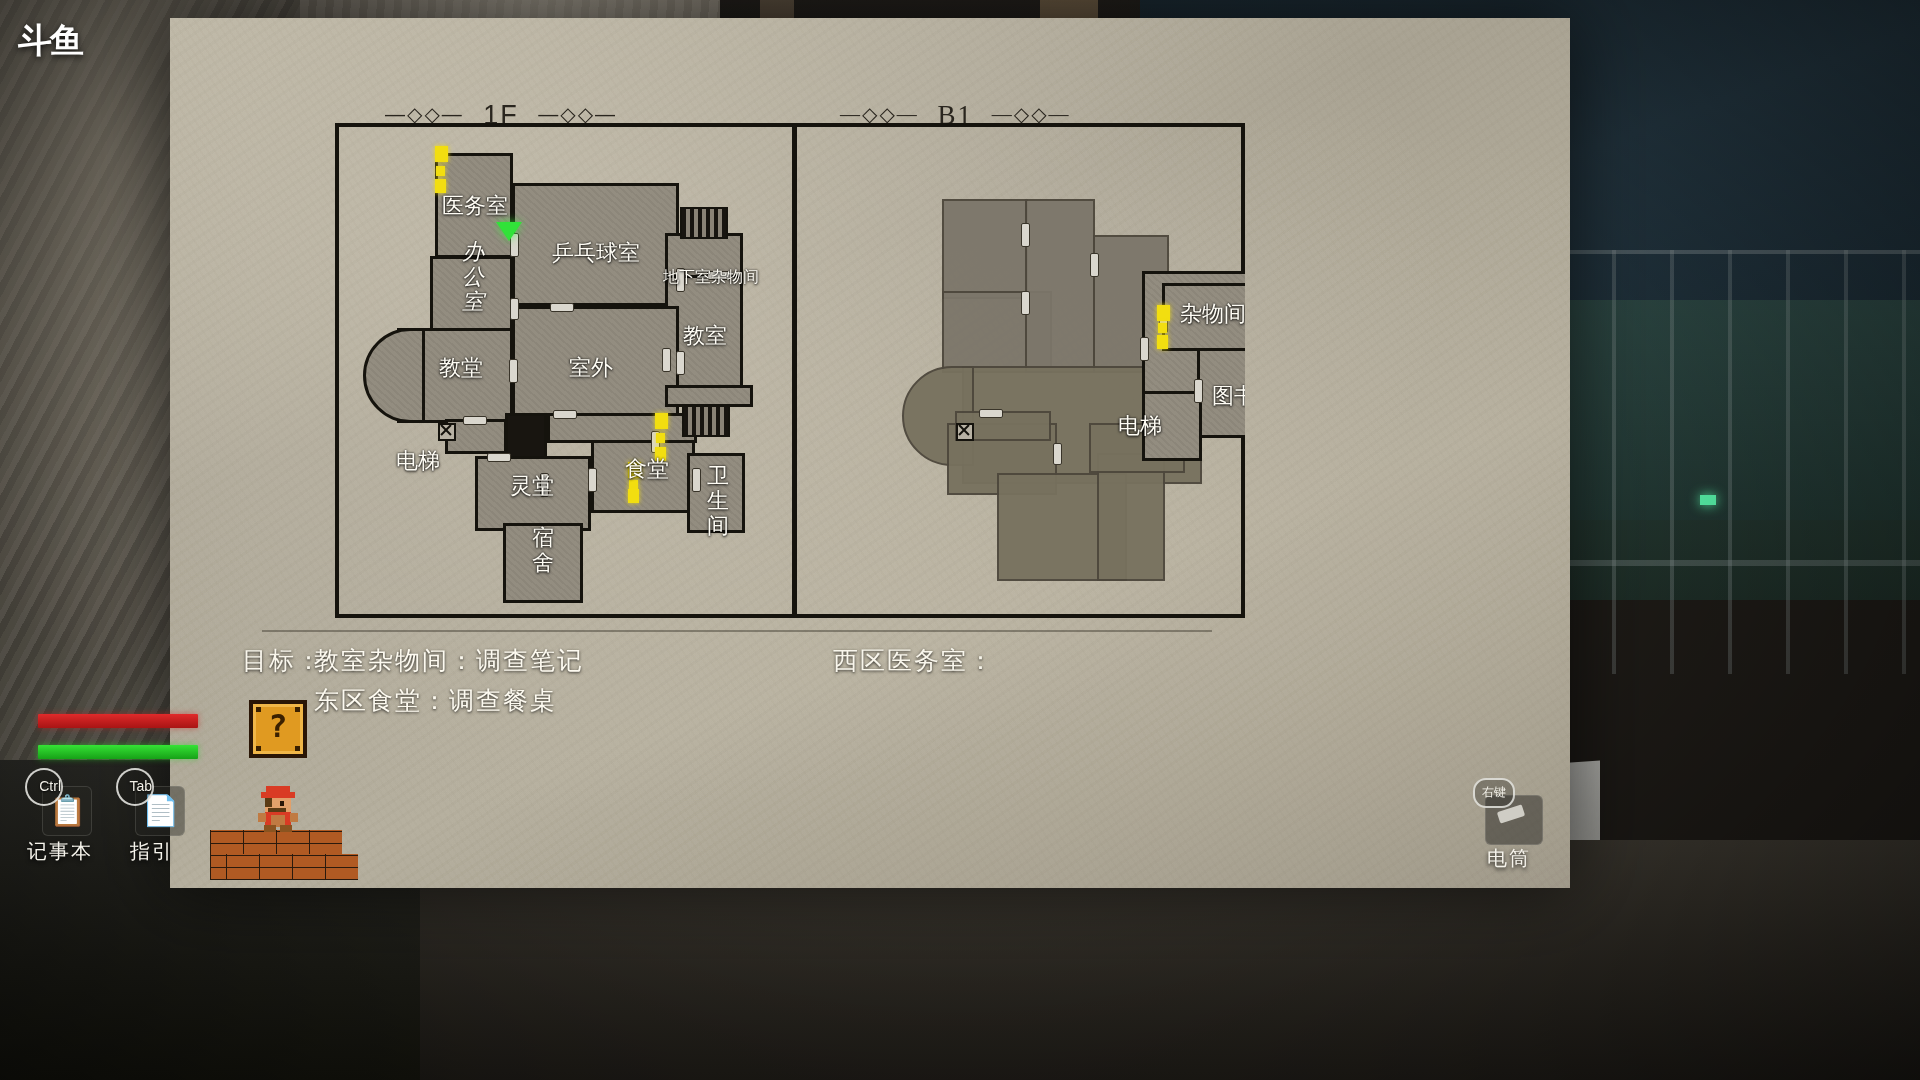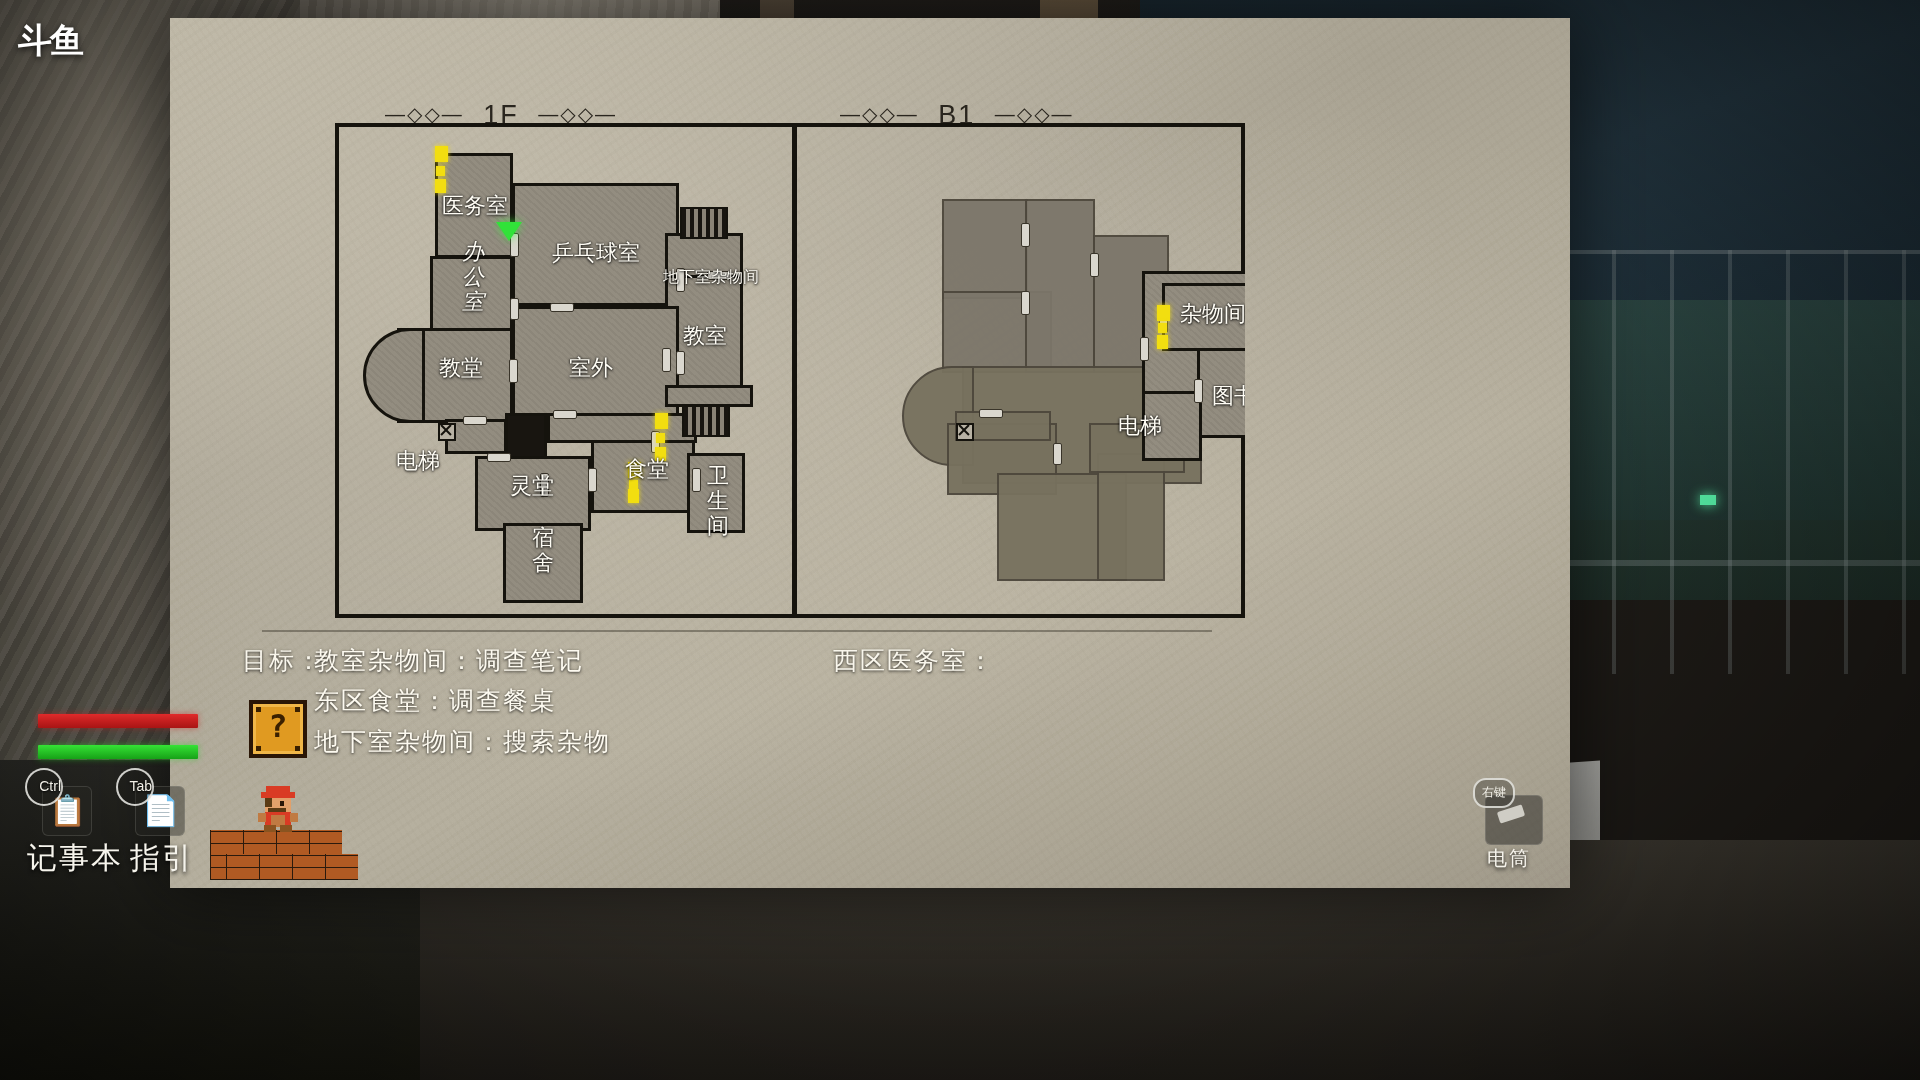--- a/index.html
+++ b/index.html
@@ -137,21 +137,21 @@
   .hud-red{background:linear-gradient(180deg,#e02a2a,#a81414);box-shadow:0 0 6px rgba(210,30,30,.5);}
   .hud-green{background:linear-gradient(180deg,#35e335,#17a117);box-shadow:0 0 6px rgba(40,220,40,.5);}
 
   .keycap{position:absolute;width:34px;height:34px;border-radius:50%;
     border:2px solid rgba(240,240,235,.85);color:#f2f0e8;font-size:14px;
     font-family:"Liberation Sans",sans-serif;text-align:right;line-height:32px;
     background:rgba(25,25,22,.30);text-shadow:0 1px 2px #000;}
   .slot{position:absolute;width:48px;height:48px;border-radius:6px;
     background:rgba(40,40,36,.45);border:1px solid rgba(190,190,180,.18);}
   .slot-ic{position:absolute;inset:6px;color:#eeece4;font-size:30px;text-align:center;line-height:36px;}
-  .hud-label{position:absolute;color:#f6f4ec;font-size:30px;letter-spacing:2px;
+  .hud-label{position:absolute;color:#f6f4ec;font-size:20px;letter-spacing:2px;
     text-shadow:0 2px 4px rgba(0,0,0,.9);white-space:nowrap;}
 
   .logo{position:absolute;left:18px;top:18px;color:#fff;font-size:34px;font-weight:bold;
     font-family:"Liberation Sans",sans-serif;letter-spacing:-2px;text-shadow:0 2px 6px rgba(0,0,0,.9);}
 
   .rb-slot{position:absolute;left:1485px;top:795px;width:56px;height:48px;border-radius:6px;
     background:rgba(50,48,44,.55);border:1px solid rgba(200,200,190,.20);}
   .rb-key{position:absolute;left:1473px;top:778px;width:38px;height:26px;border-radius:13px;
     border:2px solid rgba(240,240,235,.8);color:#f2f0e8;font-size:12px;text-align:center;
     line-height:24px;font-family:"Liberation Sans",sans-serif;background:rgba(25,25,22,.3);}
@@ -183,21 +183,21 @@
   <div class="logo">斗鱼</div>
 
   <div class="paper">
     <div class="paper-grain"></div>
 
     <div class="floor-title" style="left:215px;top:82px;">
       <span class="fl-orn">—◇◇—</span>
       <span style="margin:0 10px;">1F</span>
       <span class="fl-orn">—◇◇—</span>
     </div>
-    <div class="floor-title" style="left:670px;top:82px;">
+    <div class="floor-title" style="left:670px;top:82px;font-family:Liberation Serif, serif;">
       <span class="fl-orn">—◇◇—</span>
       <span style="margin:0 10px;">B1</span>
       <span class="fl-orn">—◇◇—</span>
     </div>
 
     <div class="frame" style="left:165px;top:105px;width:910px;height:495px;"></div>
     <div class="divider-v" style="left:622px;top:105px;width:5px;height:495px;"></div>
 
     <div class="mapwrap" style="left:165px;top:105px;width:457px;height:495px;">
 
@@ -322,21 +322,20 @@
       <div class="rlabel" style="left:308px;top:290px;width:70px;">电梯</div>
     </div>
 
     <div class="hrule" style="left:92px;top:612px;width:950px;"></div>
 
     <div class="obj-head" style="left:72px;top:626px;">目标：</div>
     <div class="obj-head" style="left:663px;top:626px;">西区医务室：</div>
 
     <div class="obj-line" style="left:144px;top:626px;">教室杂物间：调查笔记</div>
     <div class="obj-line" style="left:144px;top:666px;">东区食堂：调查餐桌</div>
-    <div class="obj-line" style="left:144px;top:707px;">地下室杂物间：搜索杂物</div>
   </div>
 
   <div class="qblock">
     <div class="qmark">?</div>
     <div class="qdot" style="left:3px;top:3px;"></div>
     <div class="qdot" style="right:3px;top:3px;"></div>
     <div class="qdot" style="left:3px;bottom:3px;"></div>
     <div class="qdot" style="right:3px;bottom:3px;"></div>
   </div>
 

